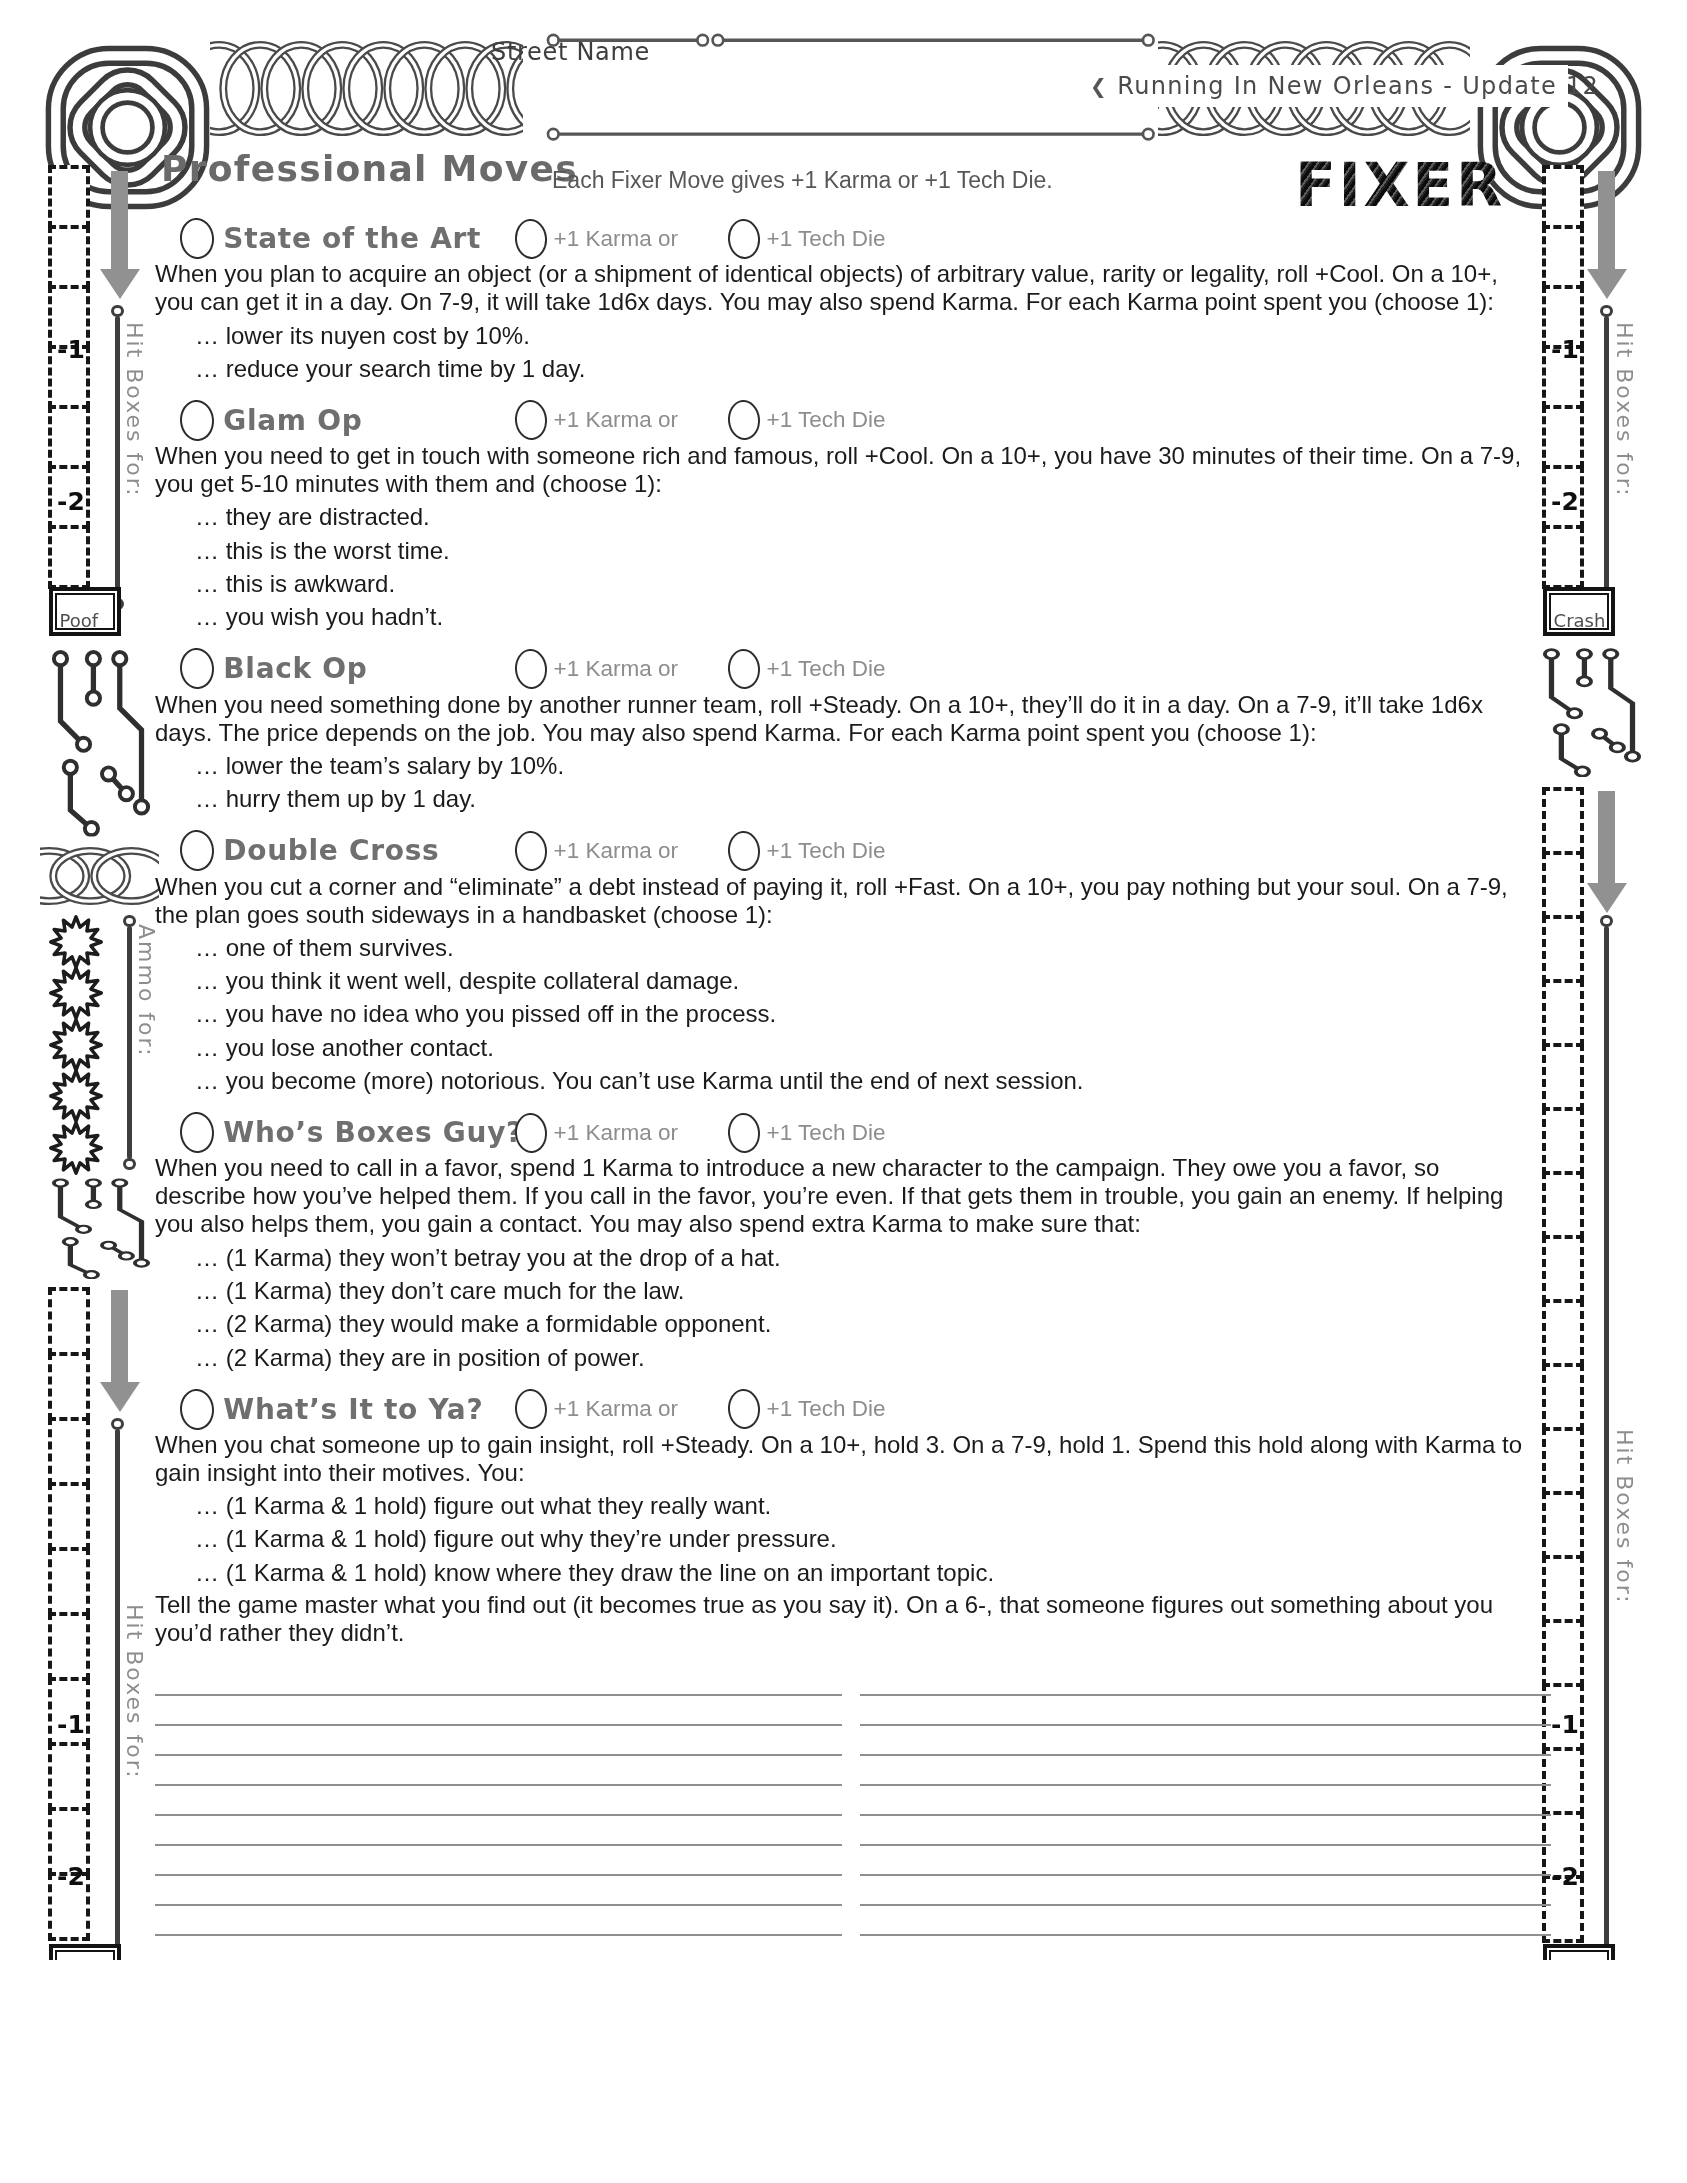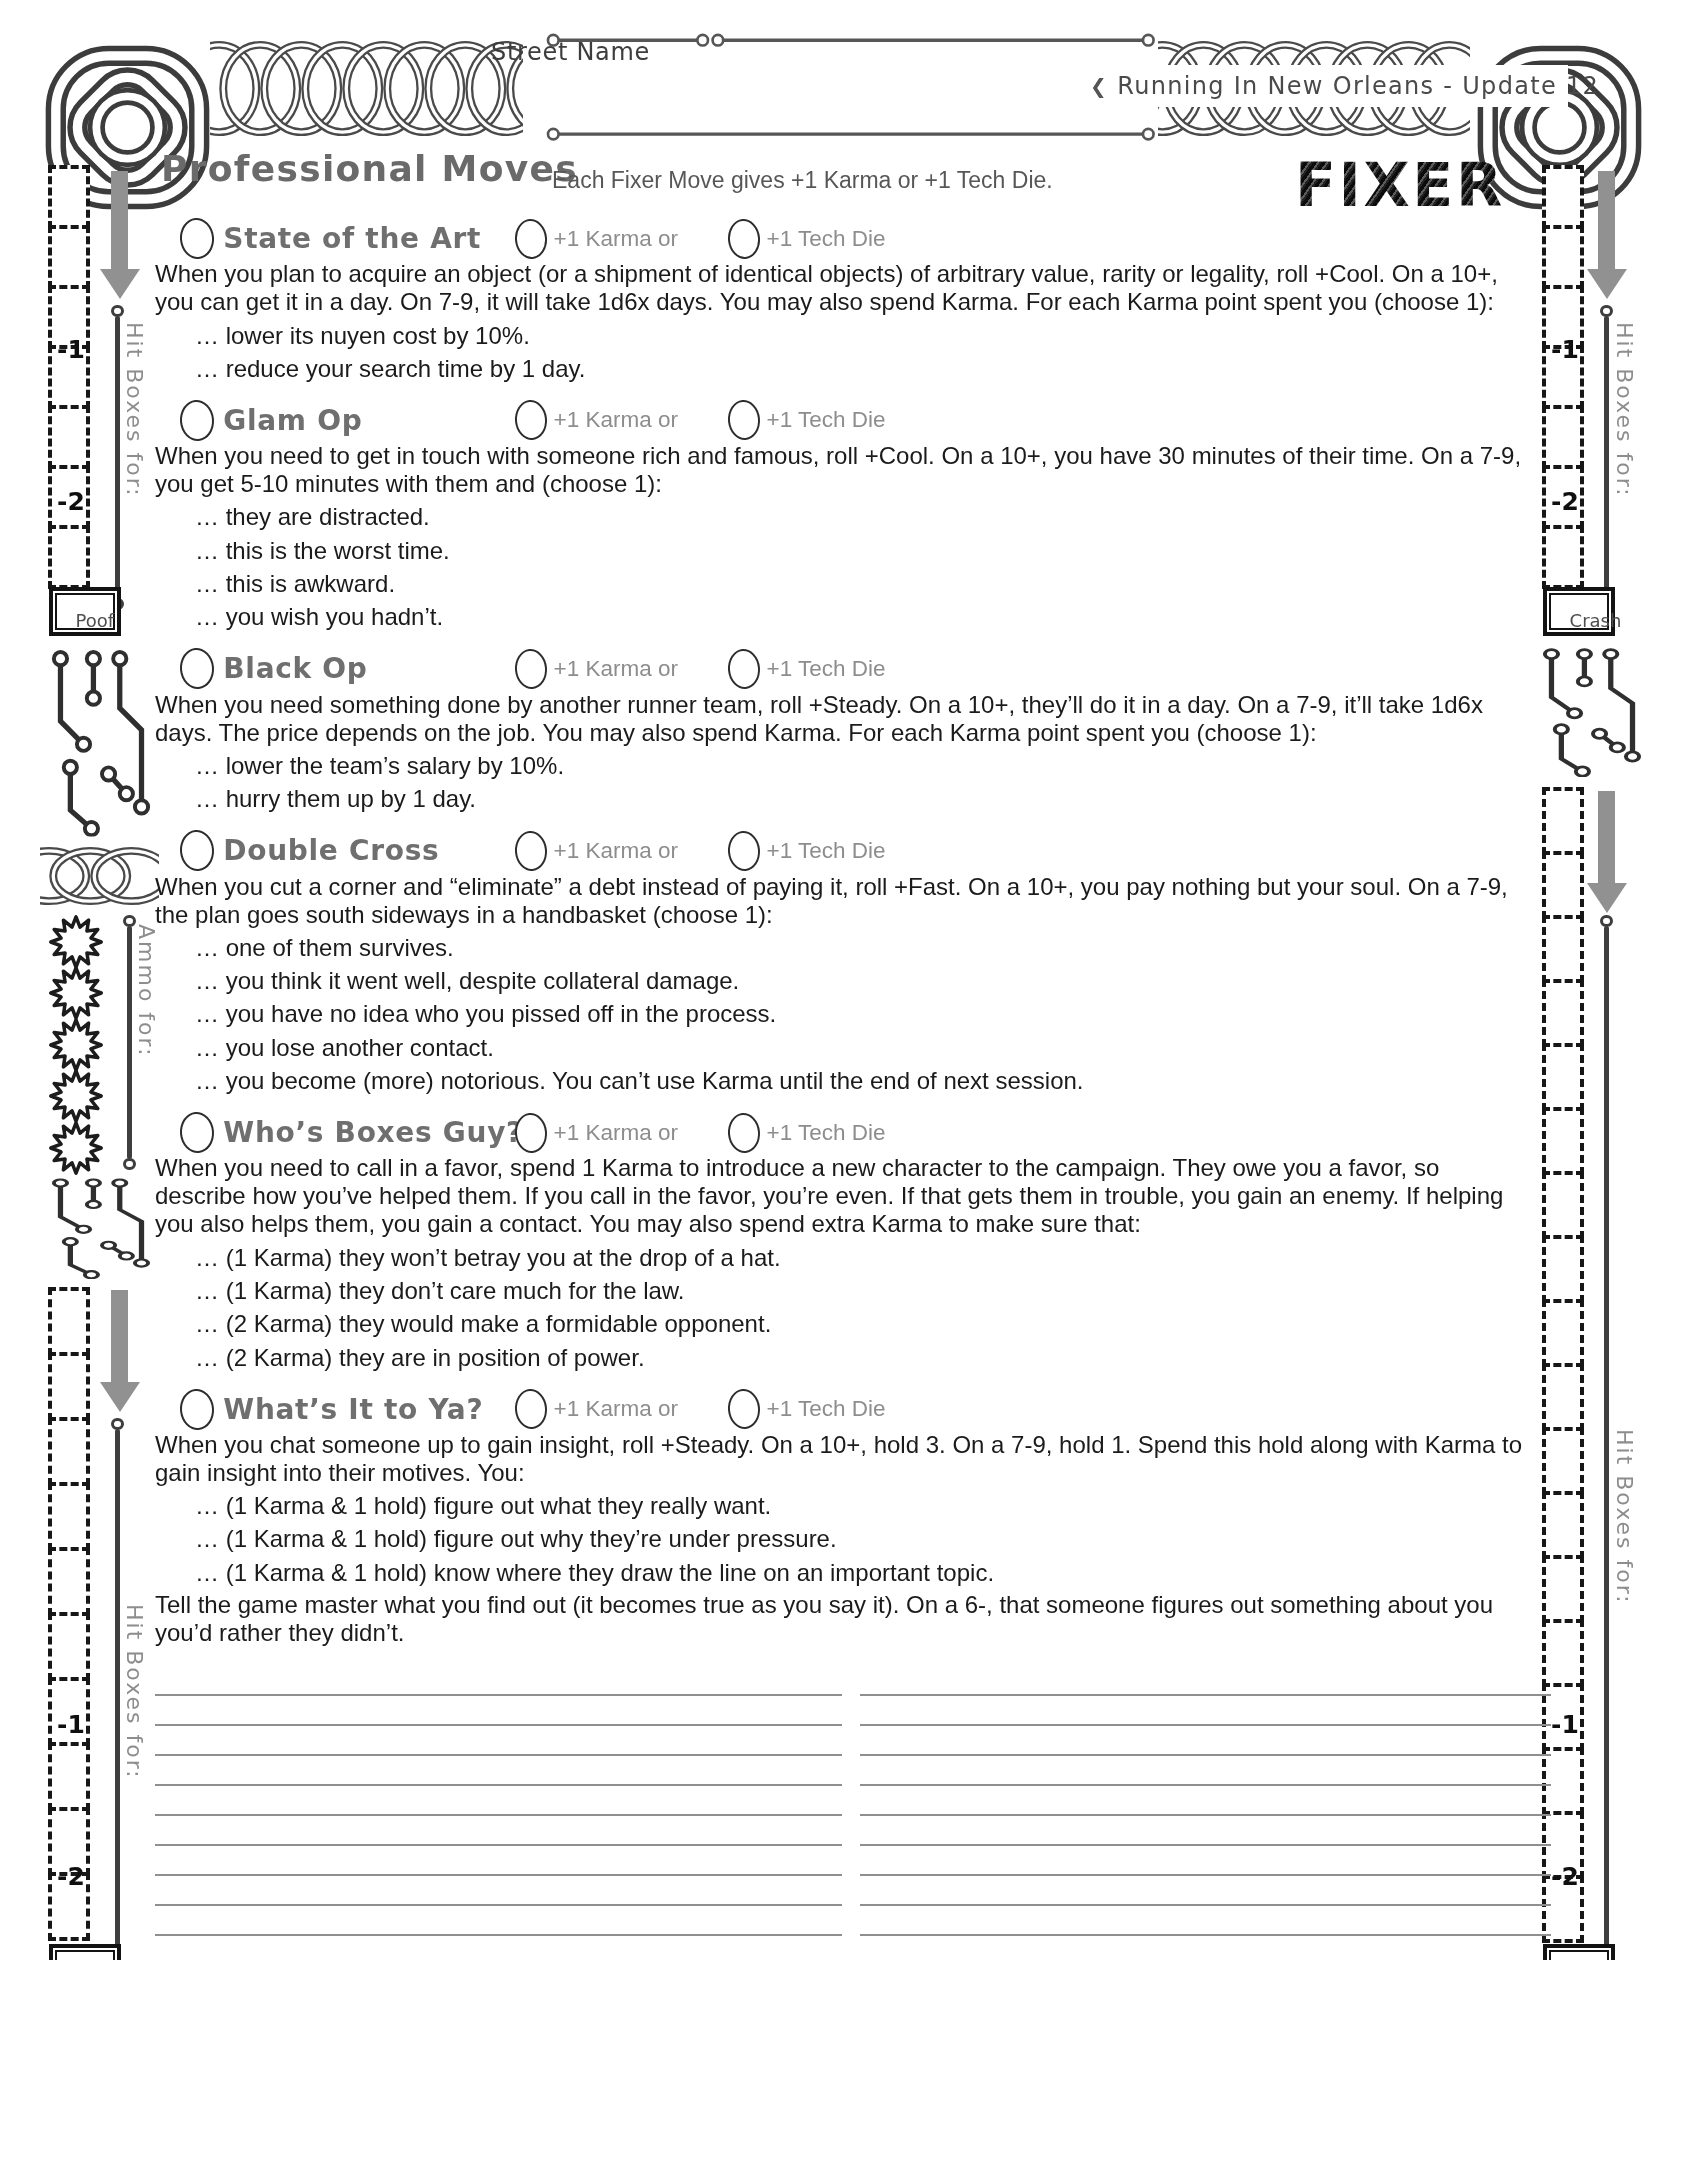--- a/index.html
+++ b/index.html
@@ -61,21 +61,21 @@
 
   
   .film-strip{position:absolute;width:42px;z-index:2;}
   .film-cell{box-sizing:border-box;border:4px dashed #171717;background:#fff;margin-top:-4px;}
   .film-cell:first-child{margin-top:0;}
   .wound{position:absolute;font-family:"DejaVu Sans",sans-serif;font-weight:bold;font-size:25px;
          color:#0f0f0f;z-index:5;}
   .databox{position:absolute;border:4px solid #131313;background:#fff;z-index:4;
            box-shadow:inset 0 0 0 2px #fff, inset 0 0 0 4px #131313;}
   .databox-label{position:absolute;left:6.6px;bottom:1.3px;font-family:"DejaVu Sans",sans-serif;
-                 font-size:18px;color:#4f4f4f;margin-left:16px;}
+                 font-size:18px;color:#4f4f4f;}
   .vlabel{position:absolute;writing-mode:vertical-rl;font-family:"DejaVu Sans",sans-serif;
           font-size:22px;color:#8d8d8d;letter-spacing:2px;white-space:nowrap;z-index:4;}
   .vtrace{position:absolute;width:4.6px;background:#3e3e3e;border-radius:2.6px;z-index:3;}
   .vtrace::before,.vtrace::after{content:"";position:absolute;left:-4px;width:6.6px;height:6.6px;
       border:3.3px solid #3e3e3e;border-radius:50%;background:#fff;}
   .vtrace::before{top:-11.2px;}  .vtrace::after{bottom:-11.2px;}
   .garrow{position:absolute;width:17px;background:#919191;z-index:2;}
   .garrow::after{content:"";position:absolute;left:-11.2px;bottom:-29px;
       border-left:20px solid transparent;border-right:20px solid transparent;border-top:30px solid #919191;}
   #left-stars{position:absolute;left:48px;top:914px;display:flex;flex-direction:column;z-index:3;}

